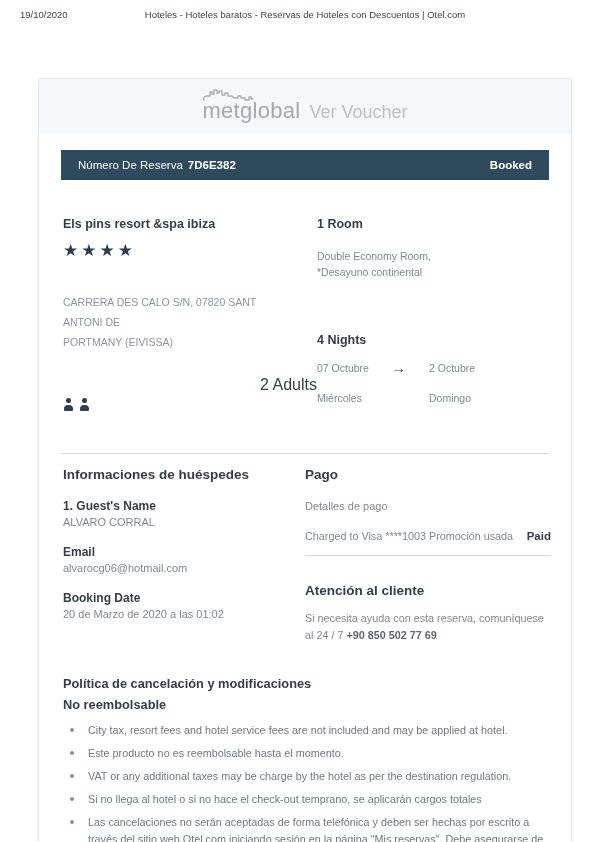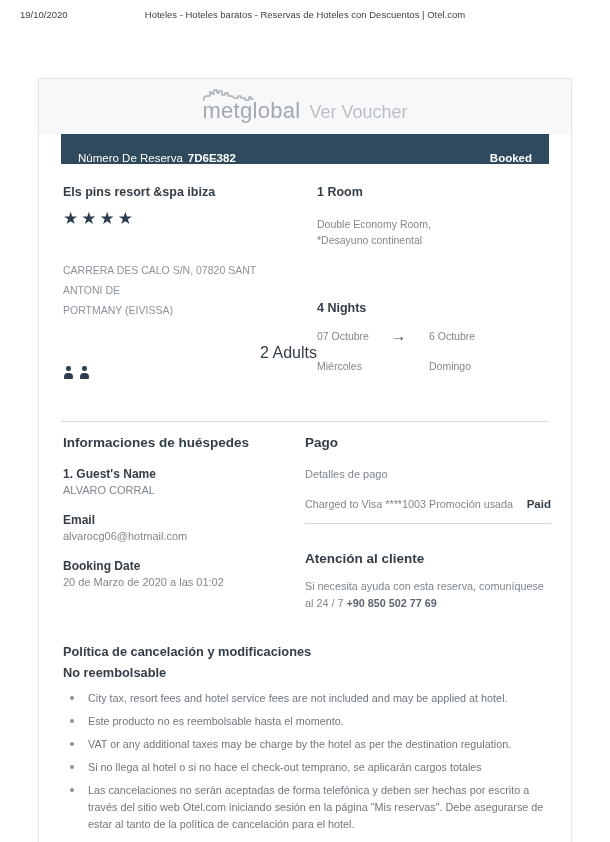--- a/index.html
+++ b/index.html
@@ -26,22 +26,22 @@
     overflow:hidden;
   }
 
   .logo-strip { height:55px; background:#f7f8f9; display:flex; align-items:center; justify-content:center; }
   .logo-wrap { position:relative; margin-top:8px; white-space:nowrap; }
   .logo-skyline { position:absolute; top:-10px; left:1px; }
   .logo-text { font-size:22px; color:#a3a9af; letter-spacing:0.3px; }
   .logo-suffix { font-size:18px; color:#babfc5; margin-left:9px; }
 
   .res-bar {
-    margin:0 22px; height:30px; background:#304a5d; color:#ffffff;
-    display:flex; align-items:flex-end; justify-content:space-between;
+    margin:16px 22px; height:30px; background:#304a5d; color:#ffffff;
+    display:flex; align-items:center; justify-content:space-between;
     padding:0 17px; font-size:11.5px;
   }
   .res-number-value { font-weight:bold; margin-left:5px; }
   .res-status { font-weight:bold; }
 
   .hotel-grid { display:grid; grid-template-columns:254px 1fr; padding:21px 24px 0; height:257px; }
   .bold-md { font-size:12.5px; font-weight:bold; color:#333e48; }
   .stars { color:#2c3e50; font-size:17px; letter-spacing:3px; margin-top:9px; }
   .address { margin-top:31px; font-size:10.5px; color:#8b939b; line-height:20px; width:228px; }
   .adults { margin-top:24px; }
@@ -124,21 +124,21 @@
     <div>
       <div class="bold-md">1 Room</div>
       <div class="room-lines">
         <div>Double Economy Room,</div>
         <div>*Desayuno continental</div>
       </div>
       <div class="bold-md nights-label">4 Nights</div>
       <div class="dates-grid">
         <span>07 Octubre</span>
         <span class="arrow-icon">→</span>
-        <span>6 Octubre</span>
+        <span>2 Octubre</span>
         <span>Miércoles</span>
         <span></span>
         <span>Domingo</span>
       </div>
     </div>
   </div>
 
   <div class="divider"></div>
 
   <div class="info-grid">

